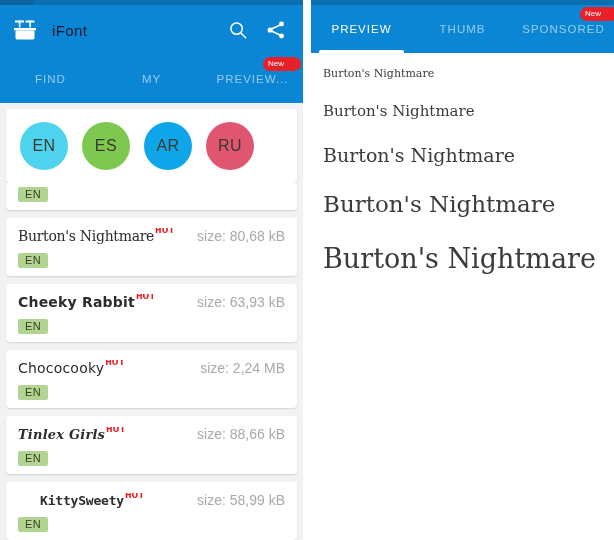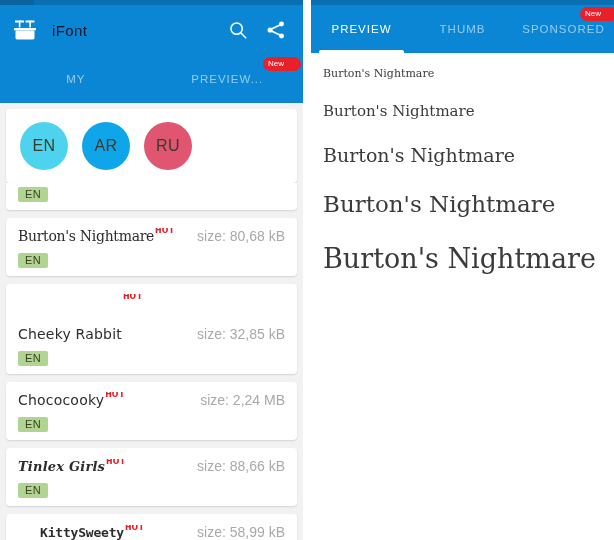--- a/index.html
+++ b/index.html
@@ -194,21 +194,21 @@
     align-items: flex-start;
     white-space: nowrap;
     overflow: hidden;
   }
   .font-name {
     font-size: 14px;
     color: #2c2c2c;
     font-family: "DejaVu Serif", serif;
   }
   .font-name.n1 { font-family: "DejaVu Serif", serif; font-weight: normal; letter-spacing: -.3px; }
-  .font-name.n2 { font-family: "DejaVu Sans", sans-serif; font-weight: normal; letter-spacing: .2px; margin-top: 32px; }
+  .font-name.n2 { font-family: "DejaVu Sans", sans-serif; font-weight: bold; letter-spacing: .2px; }
   .font-name.n3 { font-family: "DejaVu Sans", sans-serif; letter-spacing: .2px; }
   .font-name.n4 { font-family: "DejaVu Serif", serif; font-style: italic; font-size: 13px; letter-spacing: .2px; font-weight: bold; }
   .font-name.n5 { font-family: "DejaVu Sans Mono", monospace; font-weight: bold; font-size: 13px; letter-spacing: -.2px; padding-left: 22px; }
   .hot-tag {
     color: #ec1c24;
     font-size: 11px;
     font-weight: bold;
     font-family: Liberation Mono, monospace;
     margin-left: 1px;
     position: relative;
@@ -287,31 +287,37 @@
           <circle cx="18" cy="18.6" r="2.7" fill="#ffffff"></circle>
           <circle cx="5.6" cy="12" r="2.8" fill="#ffffff"></circle>
           <line x1="7.6" y1="10.6" x2="16.3" y2="6.5" stroke="#ffffff" stroke-width="1.9"></line>
           <line x1="7.6" y1="13.4" x2="16.3" y2="17.5" stroke="#ffffff" stroke-width="1.9"></line>
         </svg>
       </div>
     </div>
 
     <div class="tabbar">
       <div class="tab">
+        <span class="tab-label">FIND</span>
+      </div>
+      <div class="tab">
         <span class="tab-label">MY</span>
       </div>
       <div class="tab">
         <span class="tab-label">PREVIEW...</span>
         <span class="new-badge">New</span>
       </div>
     </div>
 
     <div class="chips-card">
       <div class="chip" style="background:#4ed3ee;">
         <span>EN</span>
+      </div>
+      <div class="chip" style="background:#7ec850;">
+        <span>ES</span>
       </div>
       <div class="chip" style="background:#0ea5e9;">
         <span>AR</span>
       </div>
       <div class="chip" style="background:#e05570;">
         <span>RU</span>
       </div>
     </div>
 
     <div class="font-list">
@@ -330,21 +336,21 @@
         </div>
         <span class="lang-badge">EN</span>
       </div>
 
       <div class="font-card">
         <div class="font-card-top">
           <span class="font-name-wrap">
             <span class="font-name n2">Cheeky Rabbit</span>
             <span class="hot-tag">HOT</span>
           </span>
-          <span class="font-size-label">size: 32,85 kB</span>
+          <span class="font-size-label">size: 63,93 kB</span>
         </div>
         <span class="lang-badge">EN</span>
       </div>
 
       <div class="font-card">
         <div class="font-card-top">
           <span class="font-name-wrap">
             <span class="font-name n3">Chococooky</span>
             <span class="hot-tag">HOT</span>
           </span>

